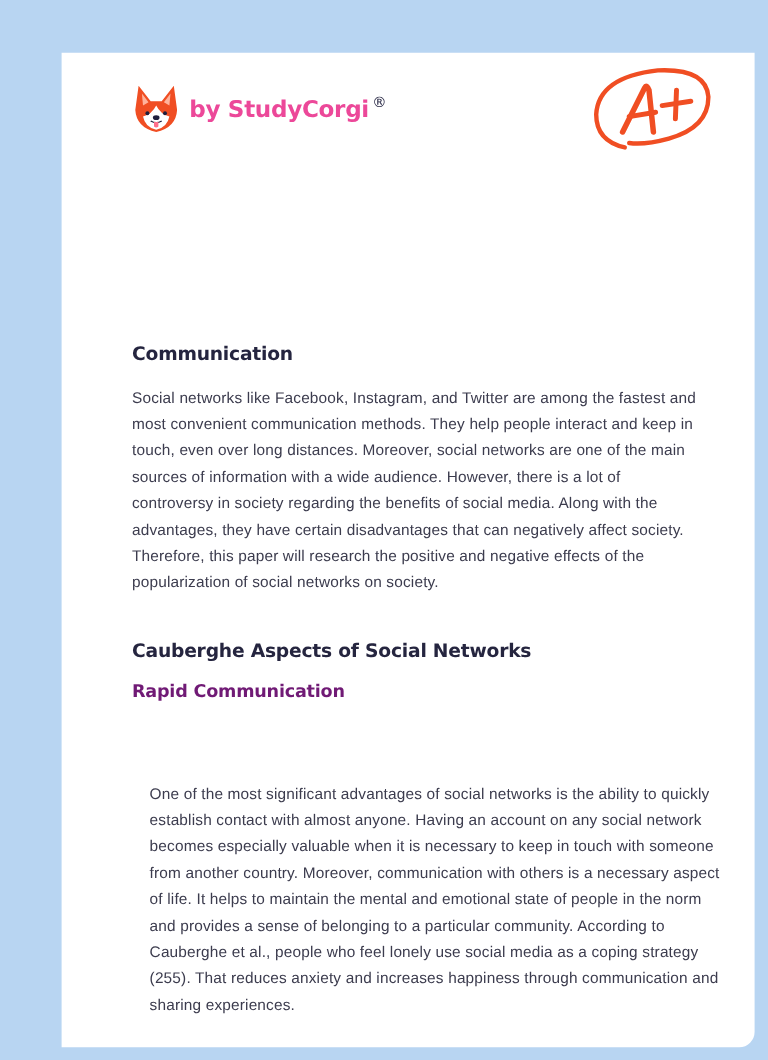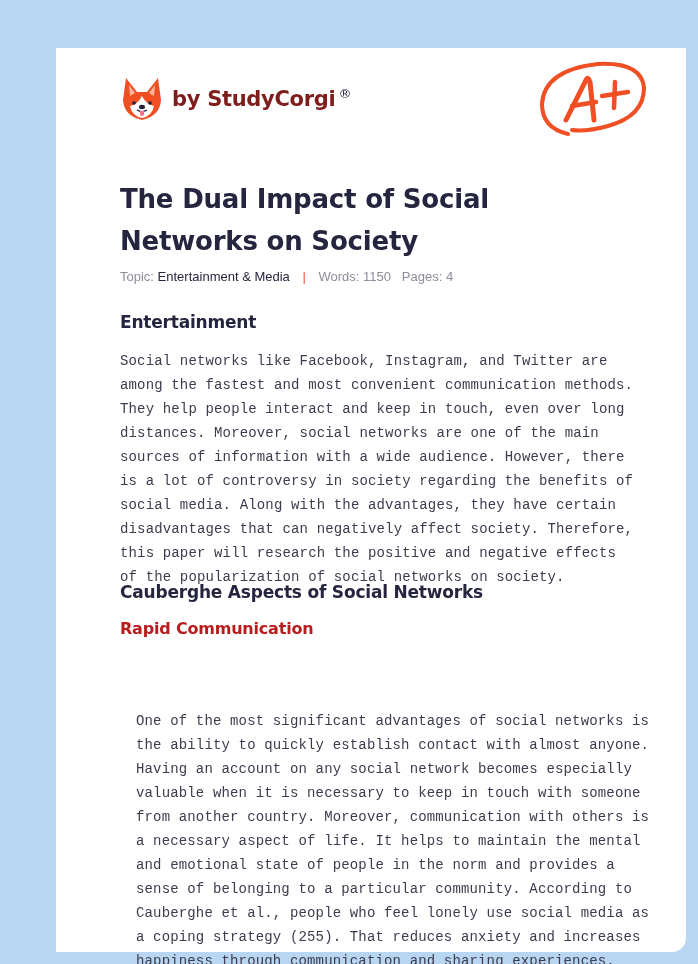--- a/index.html
+++ b/index.html
@@ -19,21 +19,21 @@
     }
     .logo {
       position: absolute; left: 66px; top: 28px;
       display: flex; align-items: center;
     }
     .logo svg { display: block; }
     .brand {
       font-family: "DejaVu Sans", sans-serif;
       font-weight: bold;
       font-size: 21px;
-      color: #7f1d1d;
+      color: #ec4899;
       margin-left: 10px;
       letter-spacing: -0.3px;
     }
     .reg {
       font-family: "DejaVu Sans", sans-serif;
       font-size: 13px;
       color: #1f1f3d;
       position: relative; top: -6px; margin-left: 3px;
     }
     .grade { position: absolute; left: 482px; top: 10px; }
@@ -67,26 +67,26 @@
       font-weight: bold;
       font-size: 17px;
       color: #25253f;
       letter-spacing: -0.2px;
     }
     h3 {
       margin: 0;
       font-family: "DejaVu Sans", sans-serif;
       font-weight: bold;
       font-size: 16px;
-      color: #b91c1c;
+      color: #701a75;
       letter-spacing: -0.2px;
     }
     p {
       margin: 0;
-      font-family: Liberation Mono, monospace;
+      font-family: Liberation Sans, sans-serif;
       font-size: 14px;
       line-height: 24px;
       color: #3c3c4e;
       letter-spacing: 0.15px;
     }
     .h-intro { position: absolute; top: 0; left: 0; }
     .p-intro { position: absolute; top: 37px; left: 0; width: 520px; }
     .h-benefit { position: absolute; top: 270px; left: 0; }
     .h-rapid { position: absolute; top: 307px; left: 0; }
     .p-rapid { position: absolute; top: 397px; left: 16px; width: 520px; }
@@ -115,32 +115,23 @@
   <div class="grade">
     <svg width="112" height="84" viewBox="0 0 112 84">
       <path d="M30 76 Q4 70 4 46 Q6 12 60 6 Q104 4 106 30 Q106 58 70 68 Q48 74 34 72" stroke="#f04e23" stroke-width="4" fill="none" stroke-linecap="round"></path>
       <path d="M28 62 L48 22 Q50 18 52 24 L56 62" stroke="#f04e23" stroke-width="5" fill="none" stroke-linecap="round" stroke-linejoin="round"></path>
       <path d="M34 48 L58 44" stroke="#f04e23" stroke-width="4.5" fill="none" stroke-linecap="round"></path>
       <path d="M64 38 L90 34" stroke="#f04e23" stroke-width="4.5" fill="none" stroke-linecap="round"></path>
       <path d="M77 24 L76 50" stroke="#f04e23" stroke-width="4.5" fill="none" stroke-linecap="round"></path>
     </svg>
   </div>
 
-  <h1 class="title">The Dual Impact of Social Networks on Society</h1>
 
-  <div class="meta">
-    <span>Topic:</span>
-    <span class="topic-val">Entertainment &amp; Media</span>
-    <span class="sep">|</span>
-    <span>Words: 1150</span>
-    &nbsp;
-    <span>Pages: 4</span>
-  </div>
 
   <div class="content">
-    <h2 class="h-intro">Entertainment</h2>
+    <h2 class="h-intro">Communication</h2>
     <p class="p-intro">Social networks like Facebook, Instagram, and Twitter are among the fastest and most convenient communication methods. They help people interact and keep in touch, even over long distances. Moreover, social networks are one of the main sources of information with a wide audience. However, there is a lot of controversy in society regarding the benefits of social media. Along with the advantages, they have certain disadvantages that can negatively affect society. Therefore, this paper will research the positive and negative effects of the popularization of social networks on society.</p>
     <h2 class="h-benefit">Cauberghe Aspects of Social Networks</h2>
     <h3 class="h-rapid">Rapid Communication</h3>
     <p class="p-rapid">One of the most significant advantages of social networks is the ability to quickly establish contact with almost anyone. Having an account on any social network becomes especially valuable when it is necessary to keep in touch with someone from another country. Moreover, communication with others is a necessary aspect of life. It helps to maintain the mental and emotional state of people in the norm and provides a sense of belonging to a particular community. According to Cauberghe et al., people who feel lonely use social media as a coping strategy (255). That reduces anxiety and increases happiness through communication and sharing experiences.</p>
   </div>
 
 </div>
 
 </body></html>

